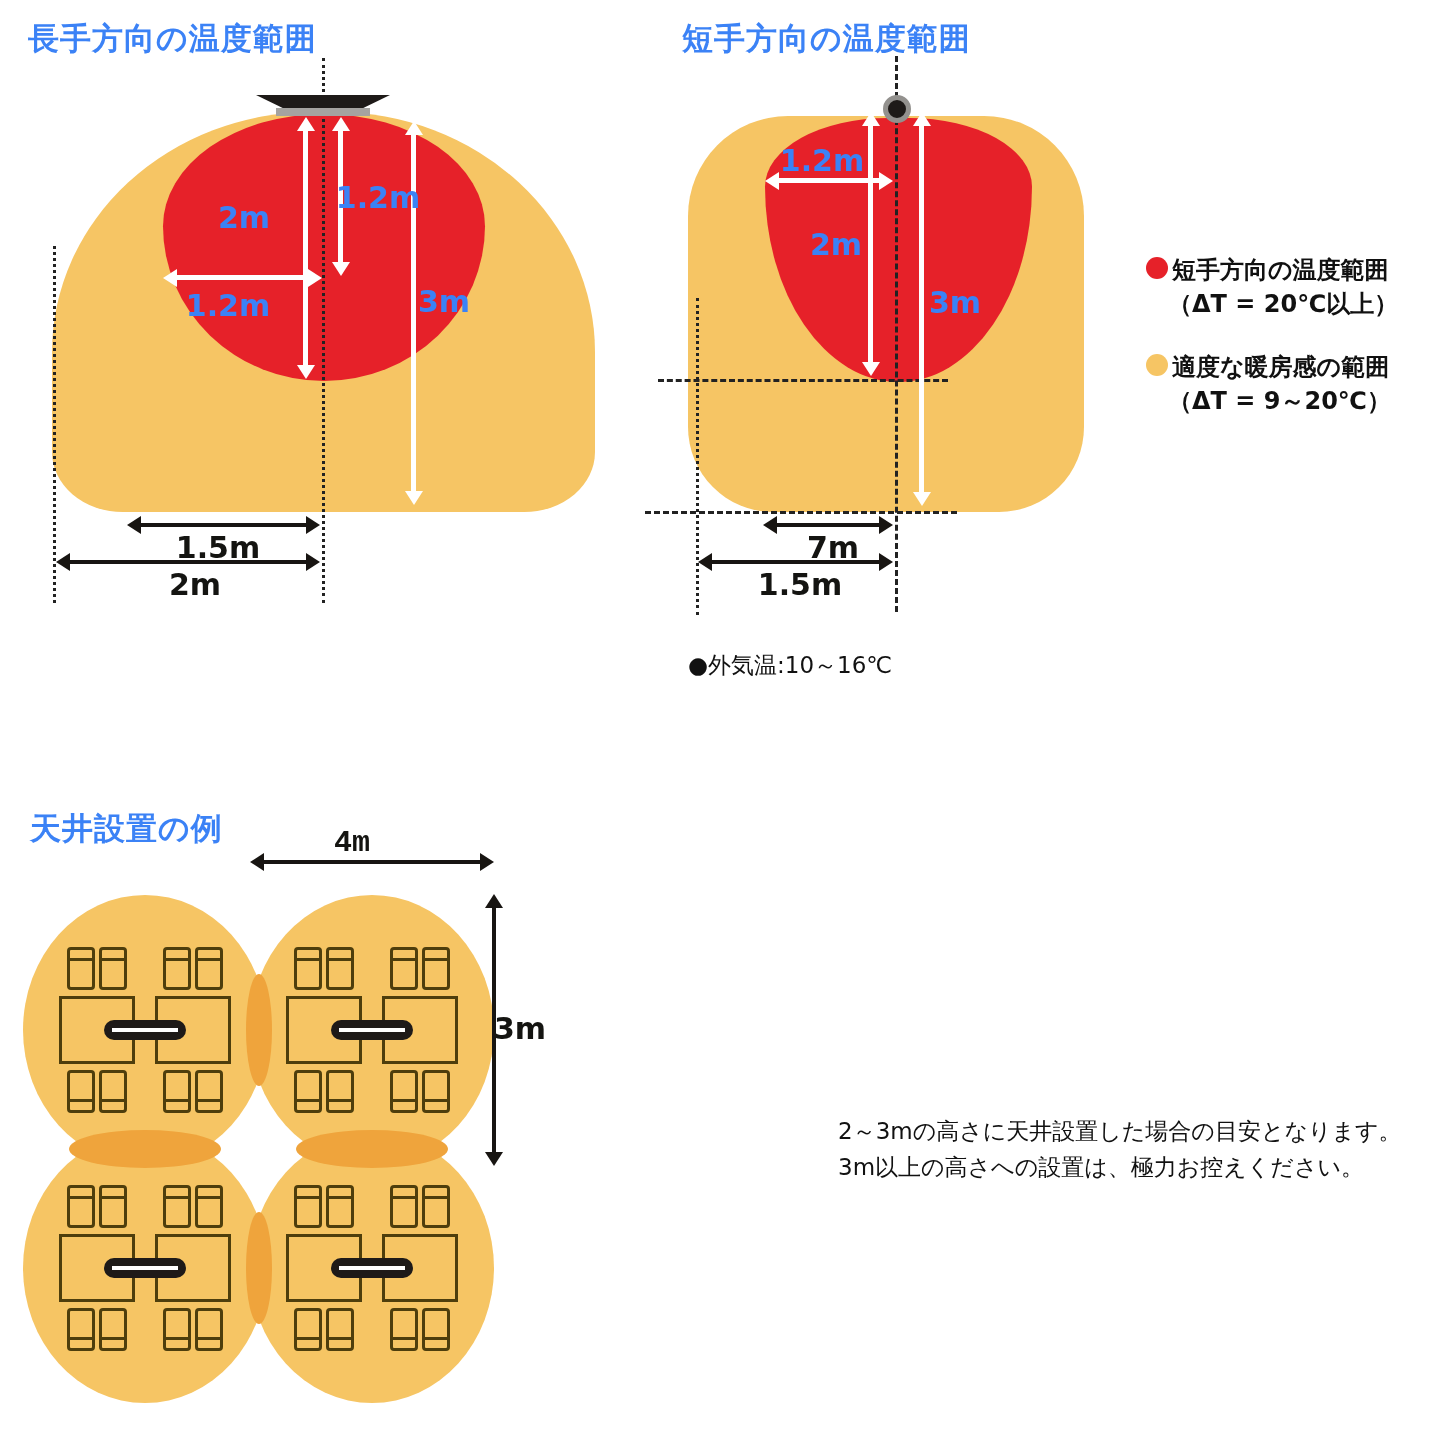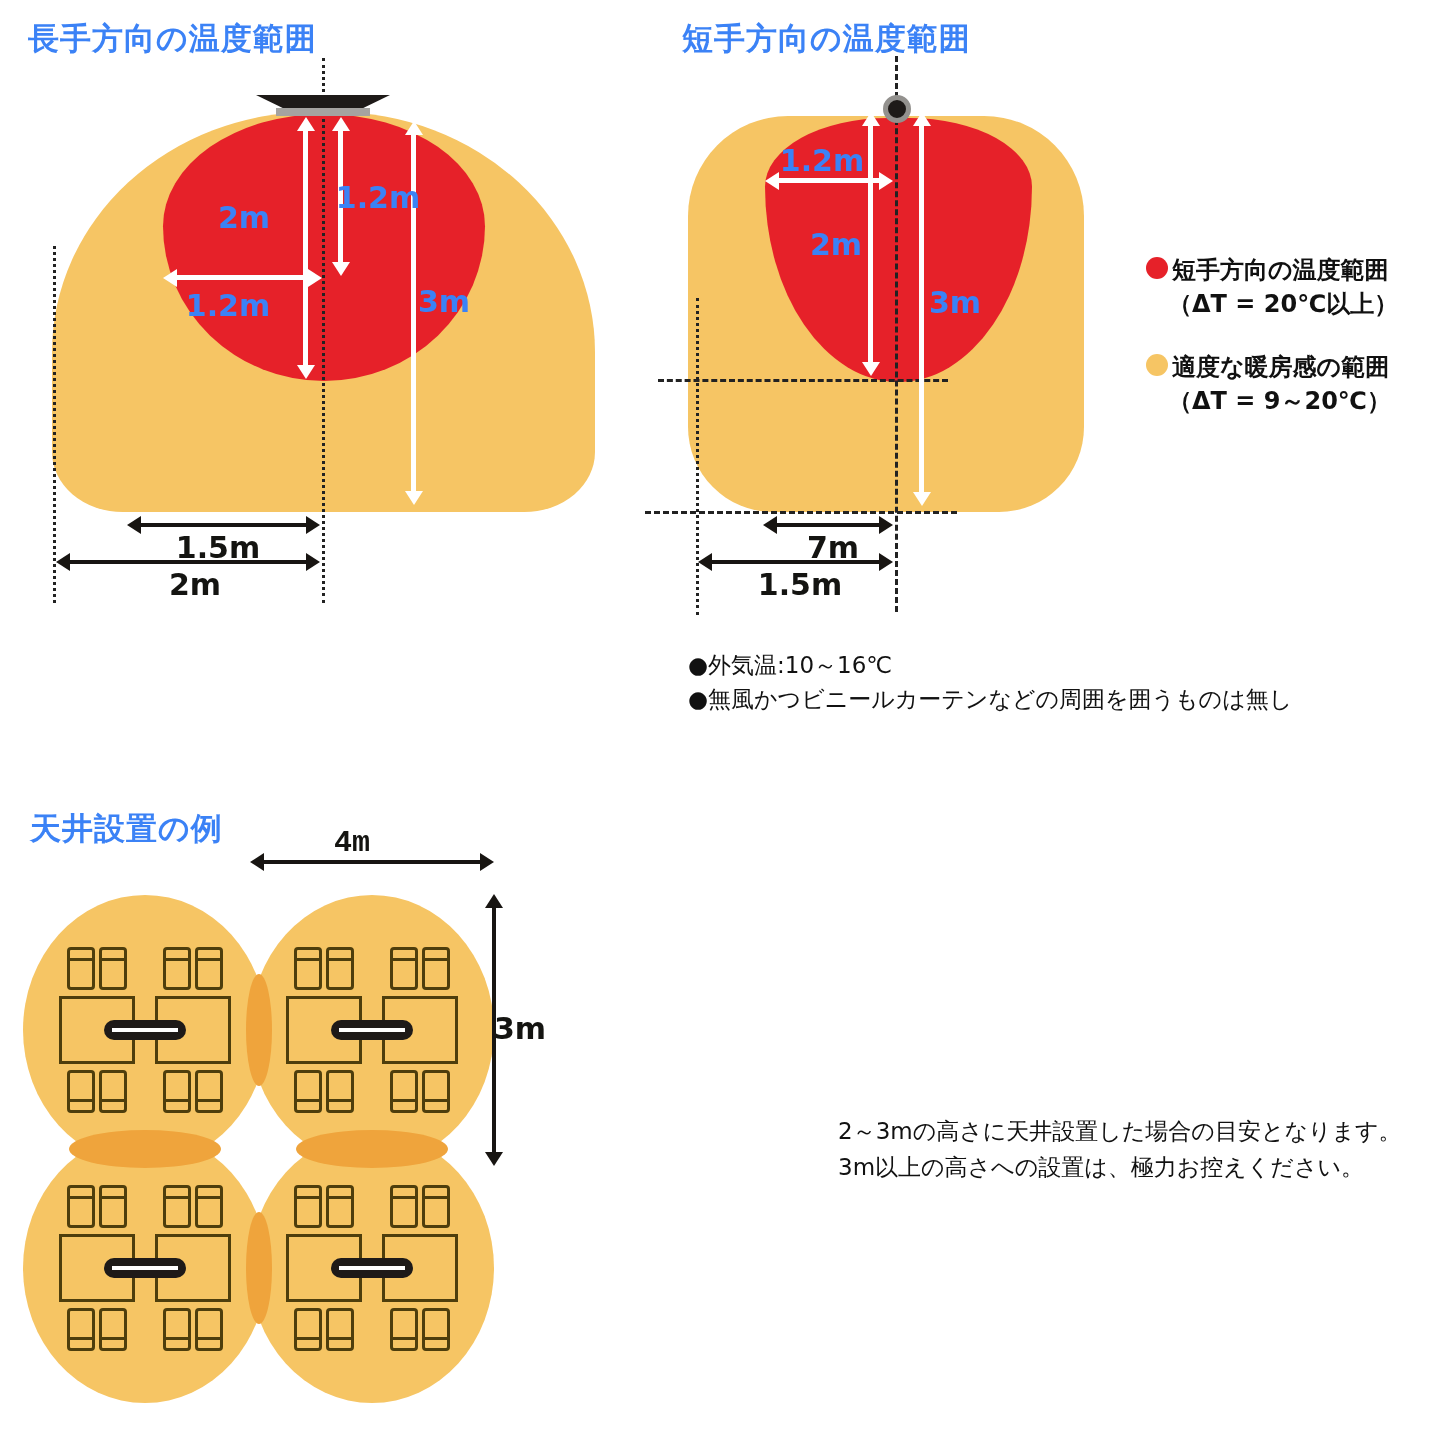--- a/index.html
+++ b/index.html
@@ -132,21 +132,20 @@
   <div class="mlabel k" style="left:800px; top:584px;">1.5m</div>
 
   <div class="dot" style="left:1146px; top:257px; background:var(--red);"></div>
   <div class="leg-text" style="left:1172px; top:254px;">短手方向の温度範囲</div>
   <div class="leg-text" style="left:1168px; top:288px;">（ΔT = 20℃以上）</div>
   <div class="dot" style="left:1146px; top:354px; background:var(--yellow);"></div>
   <div class="leg-text" style="left:1172px; top:351px;">適度な暖房感の範囲</div>
   <div class="leg-text" style="left:1168px; top:385px;">（ΔT = 9～20℃）</div>
 
   <div class="note" style="left:688px; top:650px;">●外気温:10～16℃</div>
-  <div class="note" style="left:688px; top:684px;">●無風かつビニールカーテンなどの周囲を囲うものは無し</div>
 
   <div class="title" style="left:30px; top:808px;">天井設置の例</div>
 
   <div class="ell" style="left:23px;  top:895px;"></div>
   <div class="ell" style="left:250px; top:895px;"></div>
   <div class="ell" style="left:23px;  top:1133px;"></div>
   <div class="ell" style="left:250px; top:1133px;"></div>
   <div class="lensV" style="left:246px; top:974px;"></div>
   <div class="lensV" style="left:246px; top:1212px;"></div>
   <div class="lensH" style="left:69px;  top:1130px;"></div>

